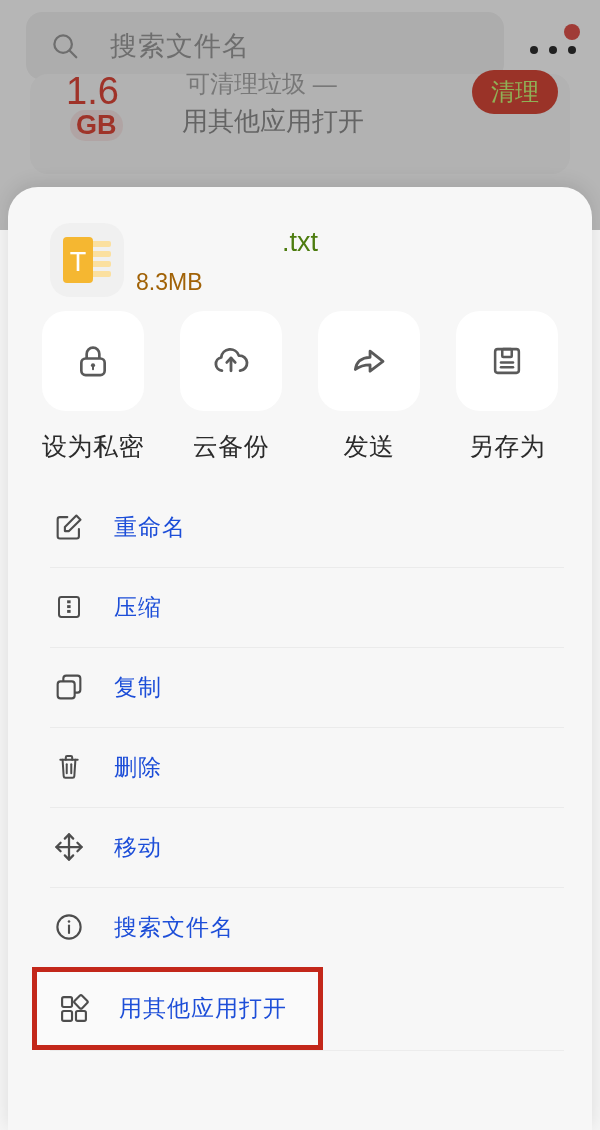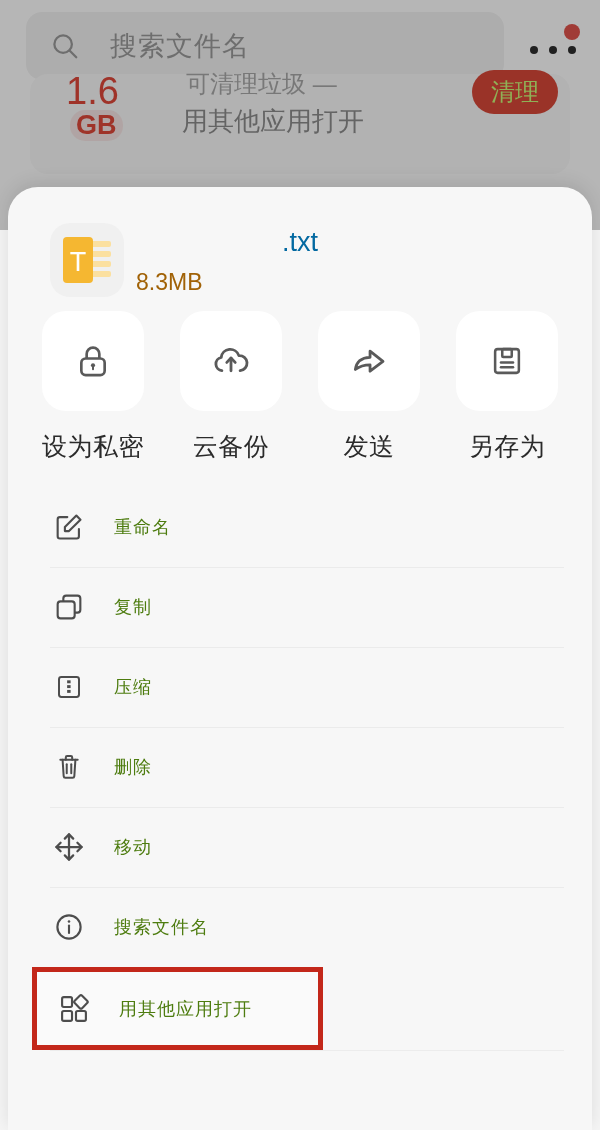--- a/index.html
+++ b/index.html
@@ -114,21 +114,21 @@
   .file-icon-wrap {
     position: absolute; left: 42px; top: 36px;
     width: 74px; height: 74px;
     background: #f0f0f0;
     border-radius: 20px;
   }
   .file-icon-wrap svg { position:absolute; left:9px; top:10px; }
   .file-name {
     position: absolute; left: 0; right: 0; top: 40px;
     text-align: center;
-    font-size: 27px; color: #0369a1;
+    font-size: 27px; color: #4d7c0f;
   }
   .file-size {
     position: absolute; left: 128px; top: 82px;
     font-size: 23px; color: #a16207;
   }
 
   
   .quick-grid {
     position: relative;
     height: 170px;
@@ -163,21 +163,21 @@
     content: "";
     position: absolute; left: 42px; right: 28px; top: 0;
     height: 1px; background: #ebebeb;
   }
   .menu-icon {
     width: 38px; height: 38px; flex: 0 0 auto;
     display: flex; align-items: center; justify-content: center;
   }
   .menu-label {
     margin-left: 26px;
-    font-size: 18px; color: #4d7c0f;
+    font-size: 23px; color: #1d4ed8;
     letter-spacing: 1px;
   }
 
   .menu-row.highlighted {
     margin-left: 24px;
     margin-right: 269px;
     padding-left: 18px;
     height: 83px;
     border: 5px solid #c3271a;
     background: #fafafa;
@@ -299,38 +299,38 @@
           <svg width="34" height="34" viewBox="0 0 24 24" fill="none" stroke="#4d4d4d" stroke-width="1.5" stroke-linecap="round" stroke-linejoin="round">
             <path d="M19 13.4v5.1a1.6 1.6 0 0 1-1.6 1.6H5.6A1.6 1.6 0 0 1 4 18.5V6.6A1.6 1.6 0 0 1 5.6 5h5.2"></path>
             <path d="M17.2 3.9l2.9 2.9-8.1 8.1H9.1v-2.9z"></path>
           </svg>
         </span>
         <span class="menu-label">重命名</span>
       </div>
 
       <div class="menu-row">
         <span class="menu-icon">
-          <svg width="34" height="34" viewBox="0 0 24 24" fill="none" stroke="#4d4d4d" stroke-width="1.5" stroke-linejoin="round">
-            <rect x="4" y="8" width="12" height="12" rx="2"></rect>
-            <path d="M8 8V6a2 2 0 0 1 2-2h8a2 2 0 0 1 2 2v8a2 2 0 0 1-2 2h-2"></path>
-          </svg>
-        </span>
-        <span class="menu-label">复制</span>
-      </div>
-
-      <div class="menu-row">
-        <span class="menu-icon">
           <svg width="32" height="32" viewBox="0 0 24 24" fill="none" stroke="#4d4d4d" stroke-width="1.5">
             <rect x="4.5" y="4.5" width="15" height="15" rx="1.8"></rect>
             <rect x="10.6" y="7" width="2.6" height="2.2" fill="#4d4d4d" stroke="none"></rect>
             <rect x="10.6" y="10.6" width="2.6" height="2.2" fill="#4d4d4d" stroke="none"></rect>
             <rect x="10.6" y="14.2" width="2.6" height="2.2" fill="#4d4d4d" stroke="none"></rect>
           </svg>
         </span>
         <span class="menu-label">压缩</span>
+      </div>
+
+      <div class="menu-row">
+        <span class="menu-icon">
+          <svg width="34" height="34" viewBox="0 0 24 24" fill="none" stroke="#4d4d4d" stroke-width="1.5" stroke-linejoin="round">
+            <rect x="4" y="8" width="12" height="12" rx="2"></rect>
+            <path d="M8 8V6a2 2 0 0 1 2-2h8a2 2 0 0 1 2 2v8a2 2 0 0 1-2 2h-2"></path>
+          </svg>
+        </span>
+        <span class="menu-label">复制</span>
       </div>
 
       <div class="menu-row">
         <span class="menu-icon">
           <svg width="32" height="32" viewBox="0 0 24 24" fill="none" stroke="#4d4d4d" stroke-width="1.5" stroke-linecap="round" stroke-linejoin="round">
             <path d="M5.5 6.6h13"></path>
             <path d="M7.2 6.6l0.8 12.2a1.3 1.3 0 0 0 1.3 1.2h5.4a1.3 1.3 0 0 0 1.3-1.2l0.8-12.2"></path>
             <path d="M9.6 6.6V4.8a1 1 0 0 1 1-1h2.8a1 1 0 0 1 1 1v1.8"></path>
             <line x1="10.3" y1="10" x2="10.3" y2="16.6"></line>
             <line x1="13.7" y1="10" x2="13.7" y2="16.6"></line>

